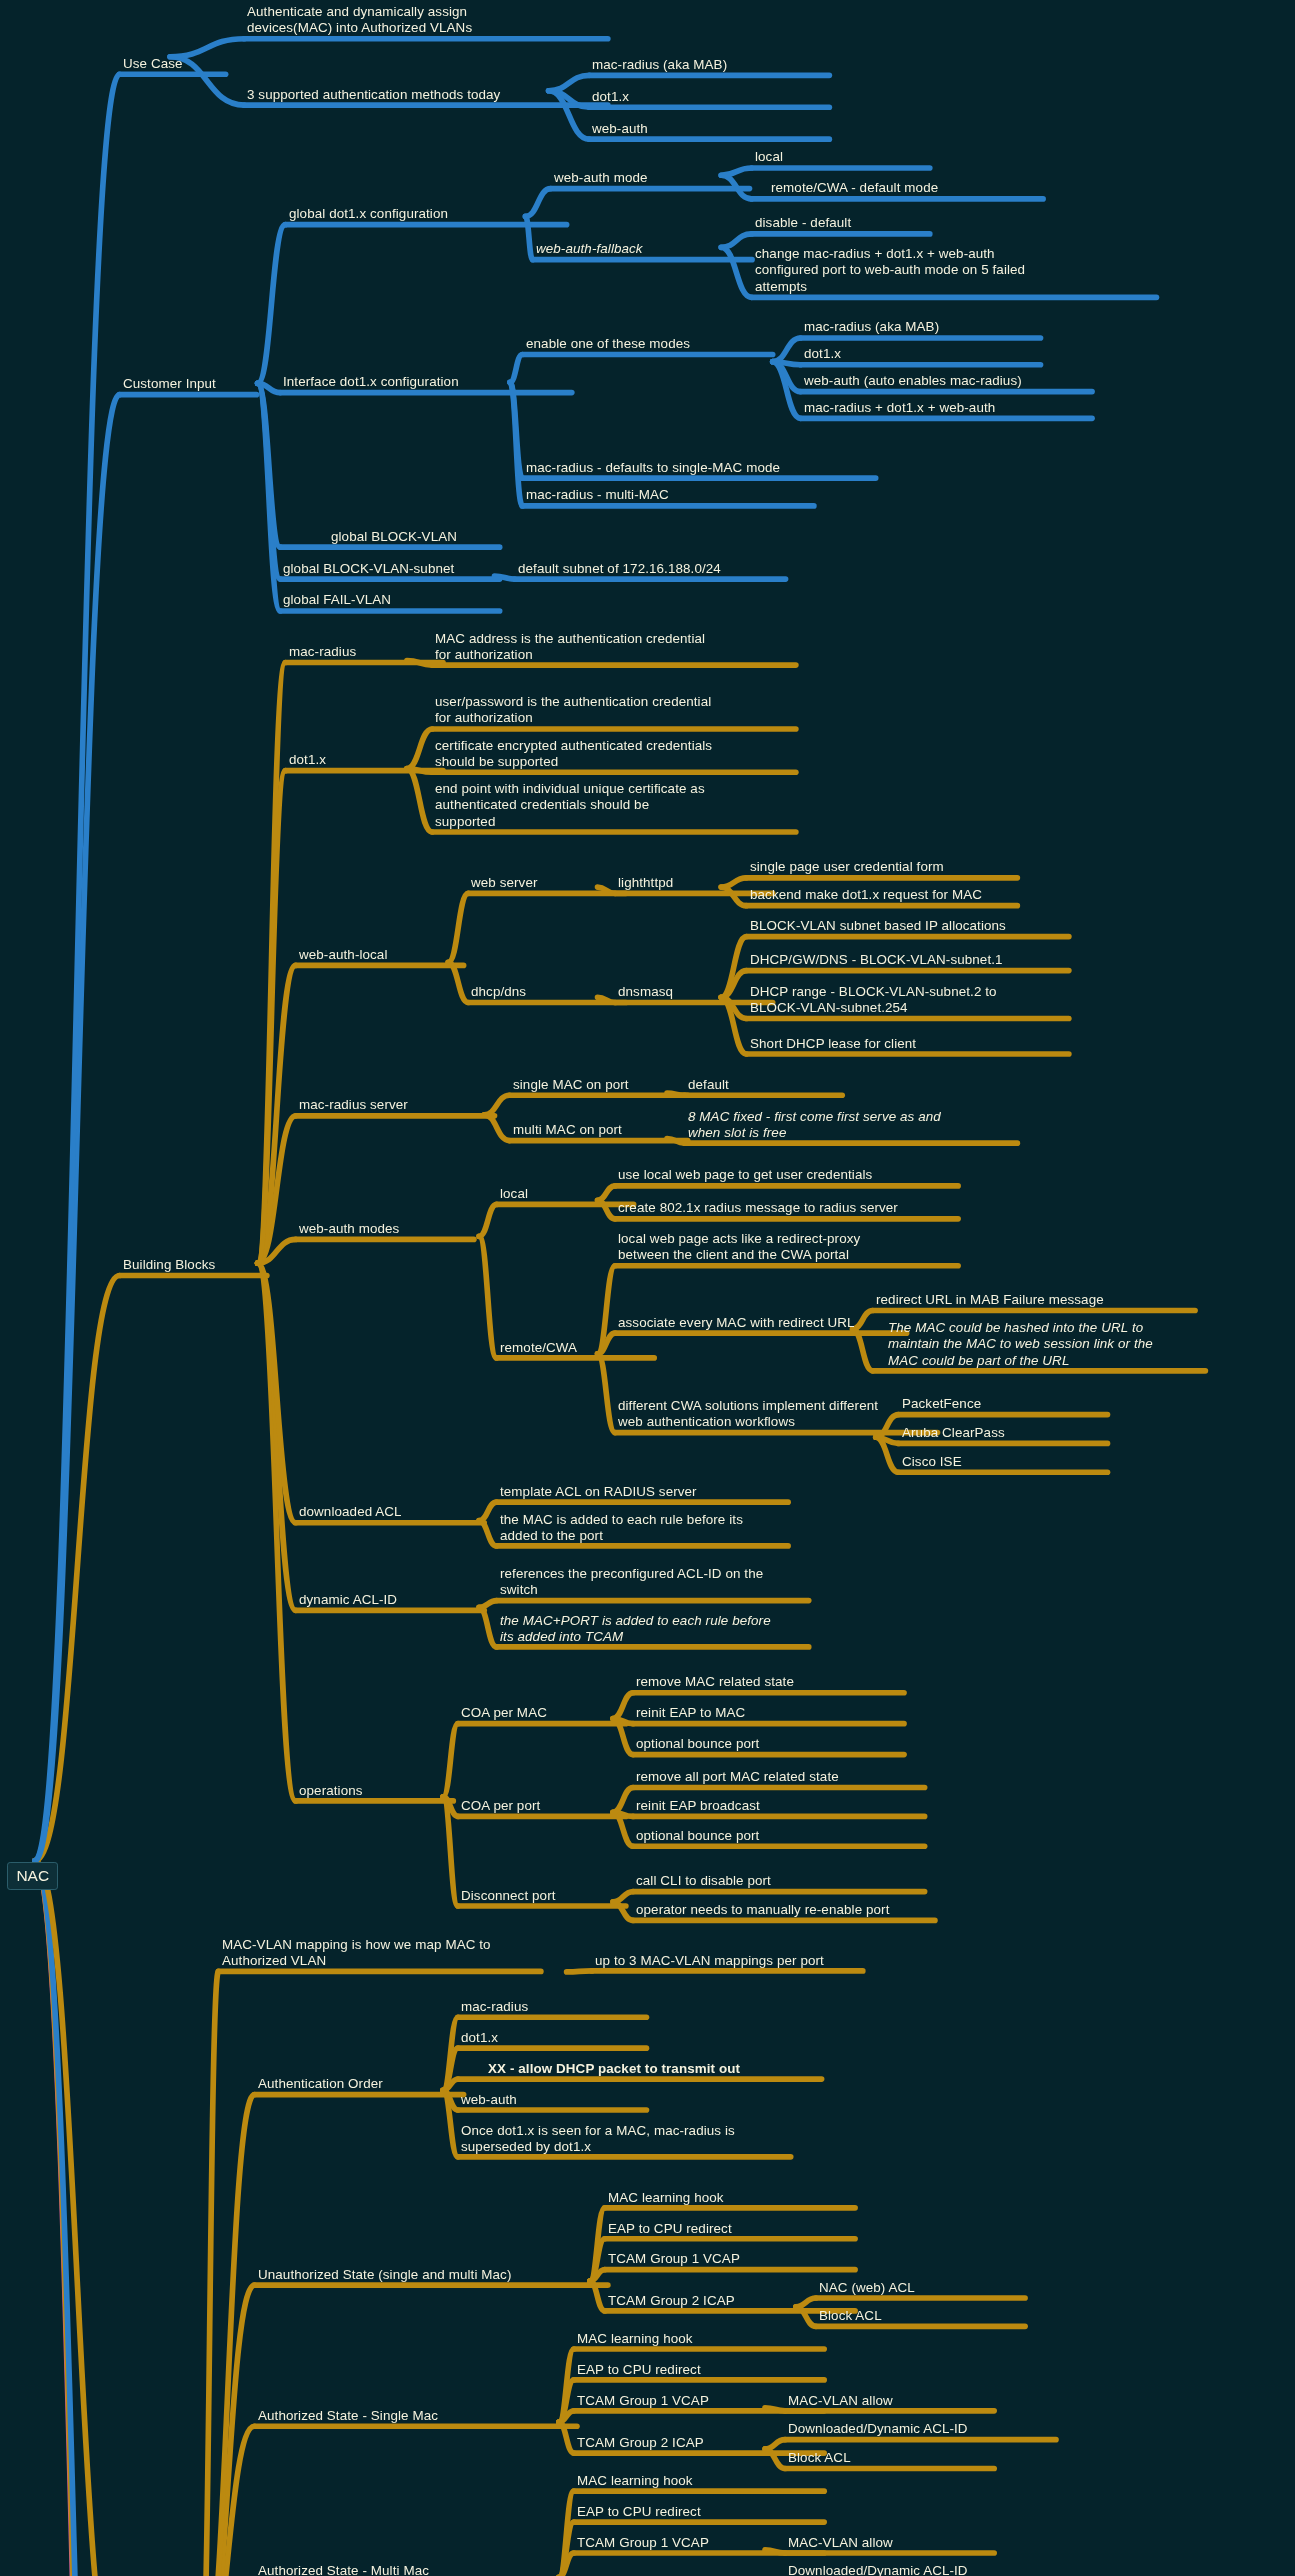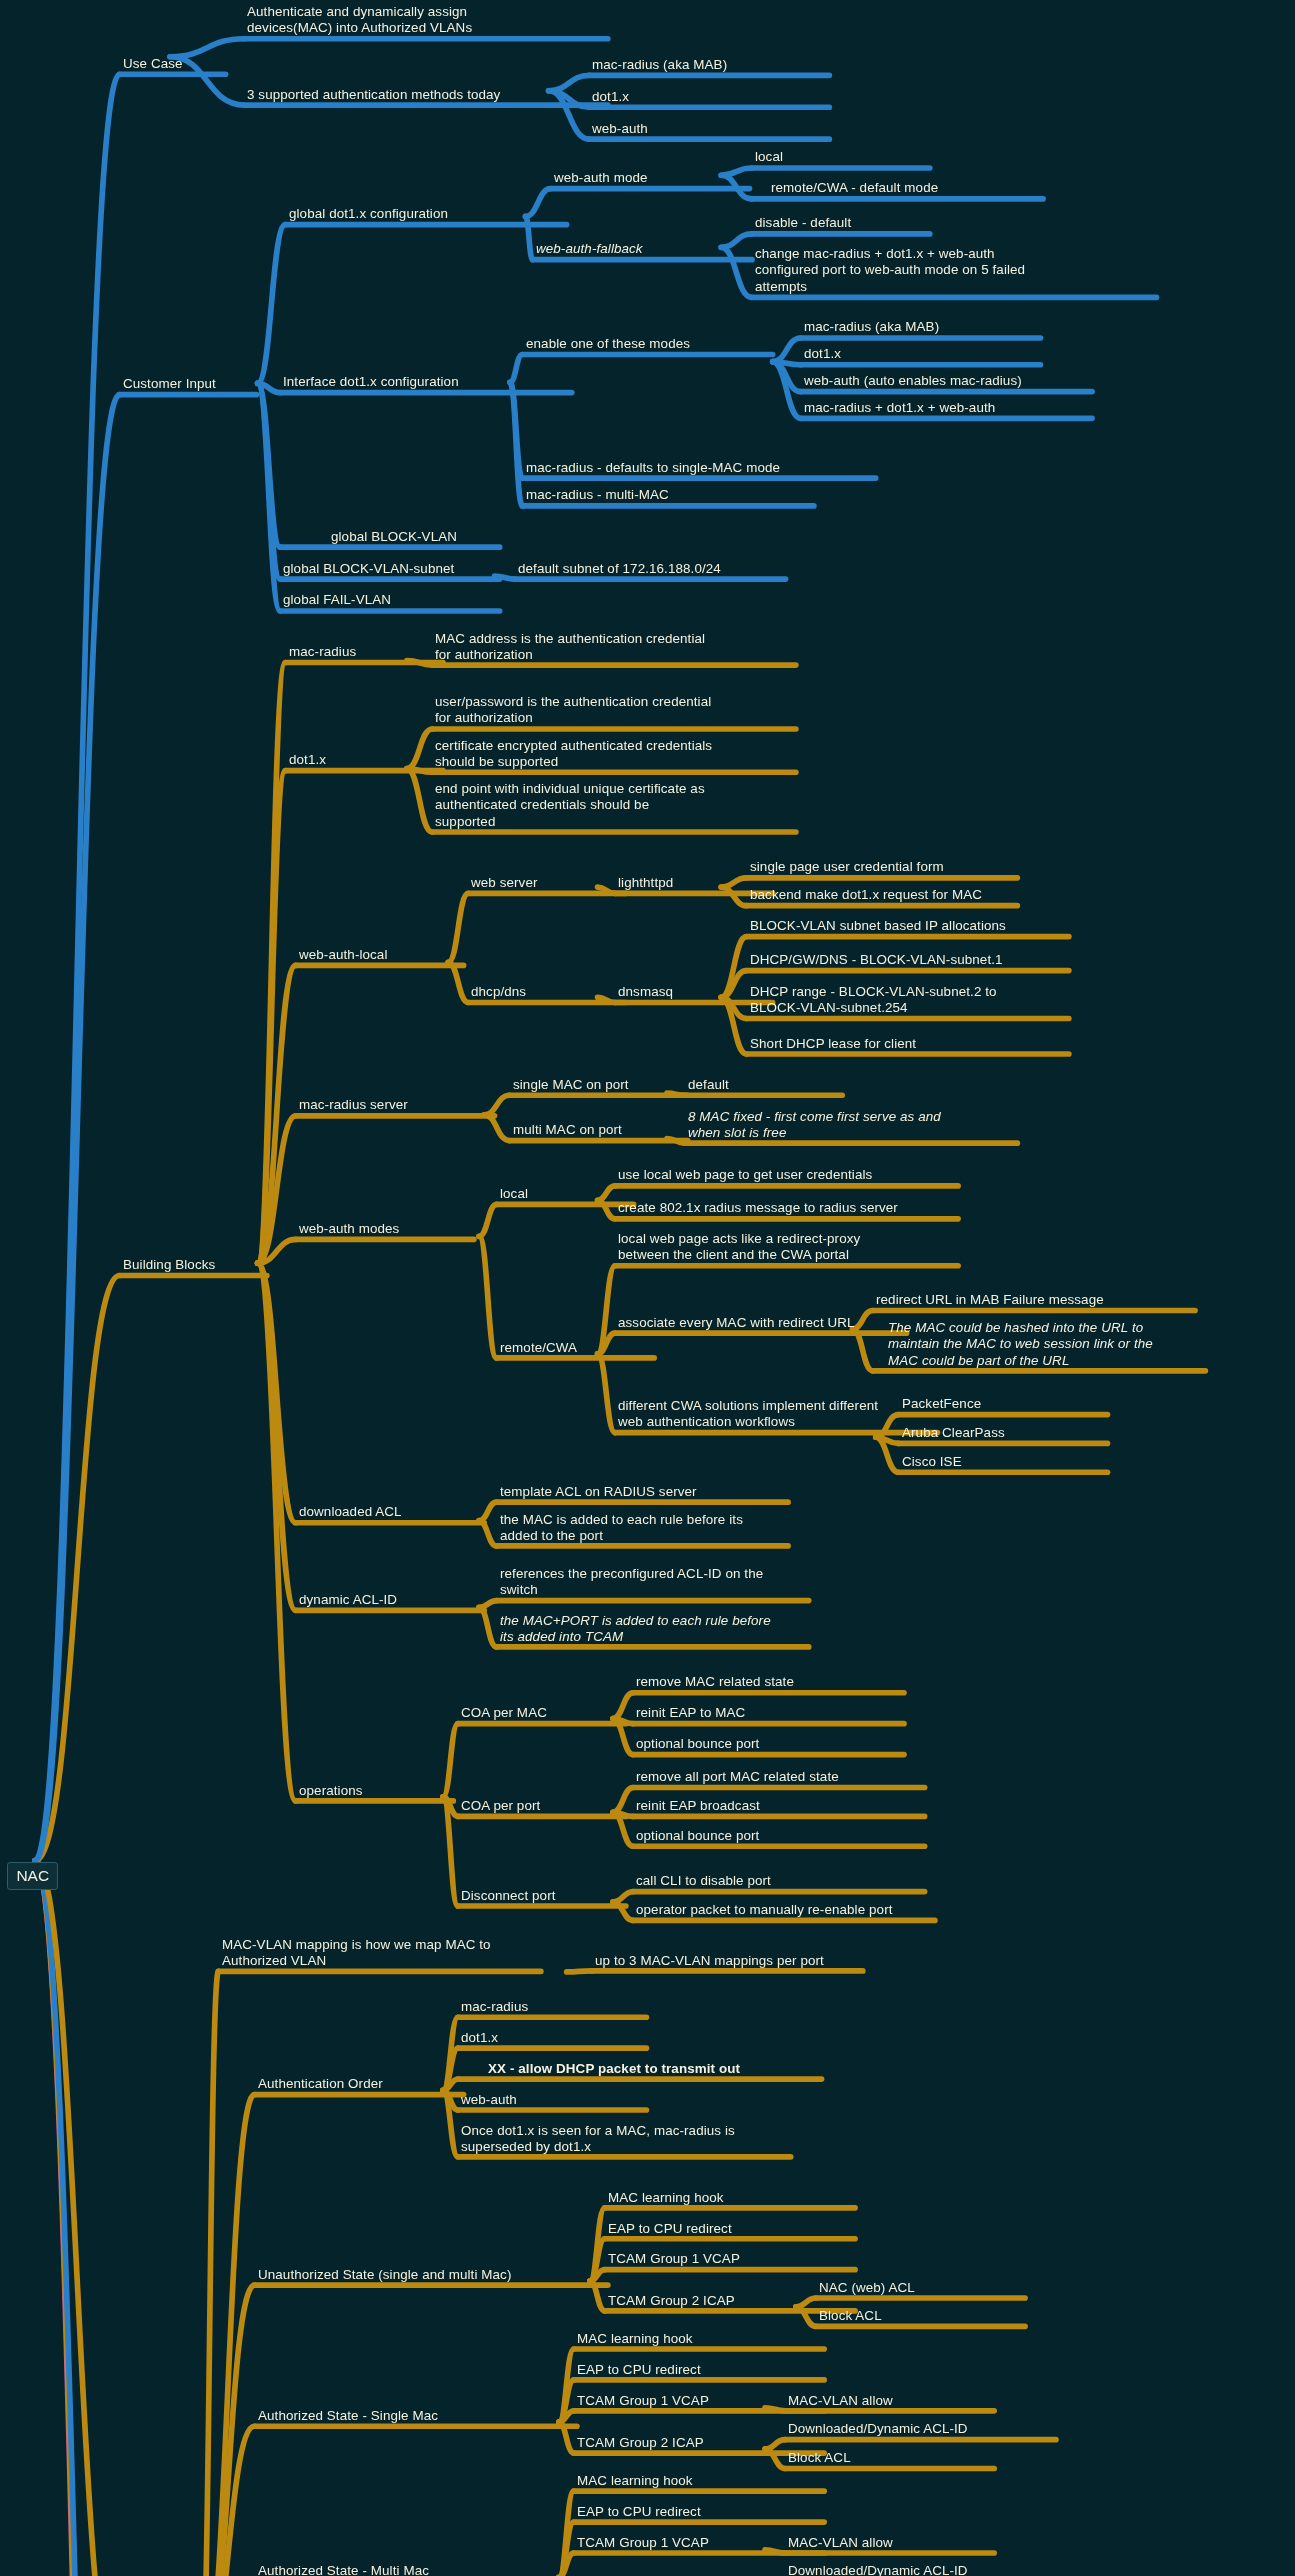--- a/index.html
+++ b/index.html
@@ -391,21 +391,21 @@
       <div class="node" style="left: 461px; top: 1705px; width: 165px;">COA per MAC</div>
       <div class="node" style="left: 636px; top: 1674px; width: 268px;">remove MAC related state</div>
       <div class="node" style="left: 636px; top: 1705px; width: 268px;">reinit EAP to MAC</div>
       <div class="node" style="left: 636px; top: 1736px; width: 268px;">optional bounce port</div>
       <div class="node" style="left: 461px; top: 1798px; width: 165px;">COA per port</div>
       <div class="node" style="left: 636px; top: 1769px; width: 289px;">remove all port MAC related state</div>
       <div class="node" style="left: 636px; top: 1798px; width: 289px;">reinit EAP broadcast</div>
       <div class="node" style="left: 636px; top: 1828px; width: 289px;">optional bounce port</div>
       <div class="node" style="left: 461px; top: 1888px; width: 165px;">Disconnect port</div>
       <div class="node" style="left: 636px; top: 1873px; width: 289px;">call CLI to disable port</div>
-      <div class="node" style="left: 636px; top: 1902px; width: 299px;">operator packet to manually re-enable port</div>
+      <div class="node" style="left: 636px; top: 1902px; width: 299px;">operator needs to manually re-enable port</div>
       <div class="node" style="left: 222px; top: 1937px; width: 319px;">MAC-VLAN mapping is how we map MAC to
 Authorized VLAN</div>
       <div class="node" style="left: 595px; top: 1953px; width: 268px;">up to 3 MAC-VLAN mappings per port</div>
       <div class="node" style="left: 258px; top: 2076px; width: 206px;">Authentication Order</div>
       <div class="node" style="left: 461px; top: 1999px; width: 185px;">mac-radius</div>
       <div class="node" style="left: 461px; top: 2030px; width: 185px;">dot1.x</div>
       <div class="node b" style="left: 461px; top: 2061px; width: 361px; margin-left: 27px;">XX - allow DHCP packet to transmit out</div>
       <div class="node" style="left: 461px; top: 2092px; width: 185px;">web-auth</div>
       <div class="node" style="left: 461px; top: 2123px; width: 330px;">Once dot1.x is seen for a MAC, mac-radius is
 superseded by dot1.x</div>

